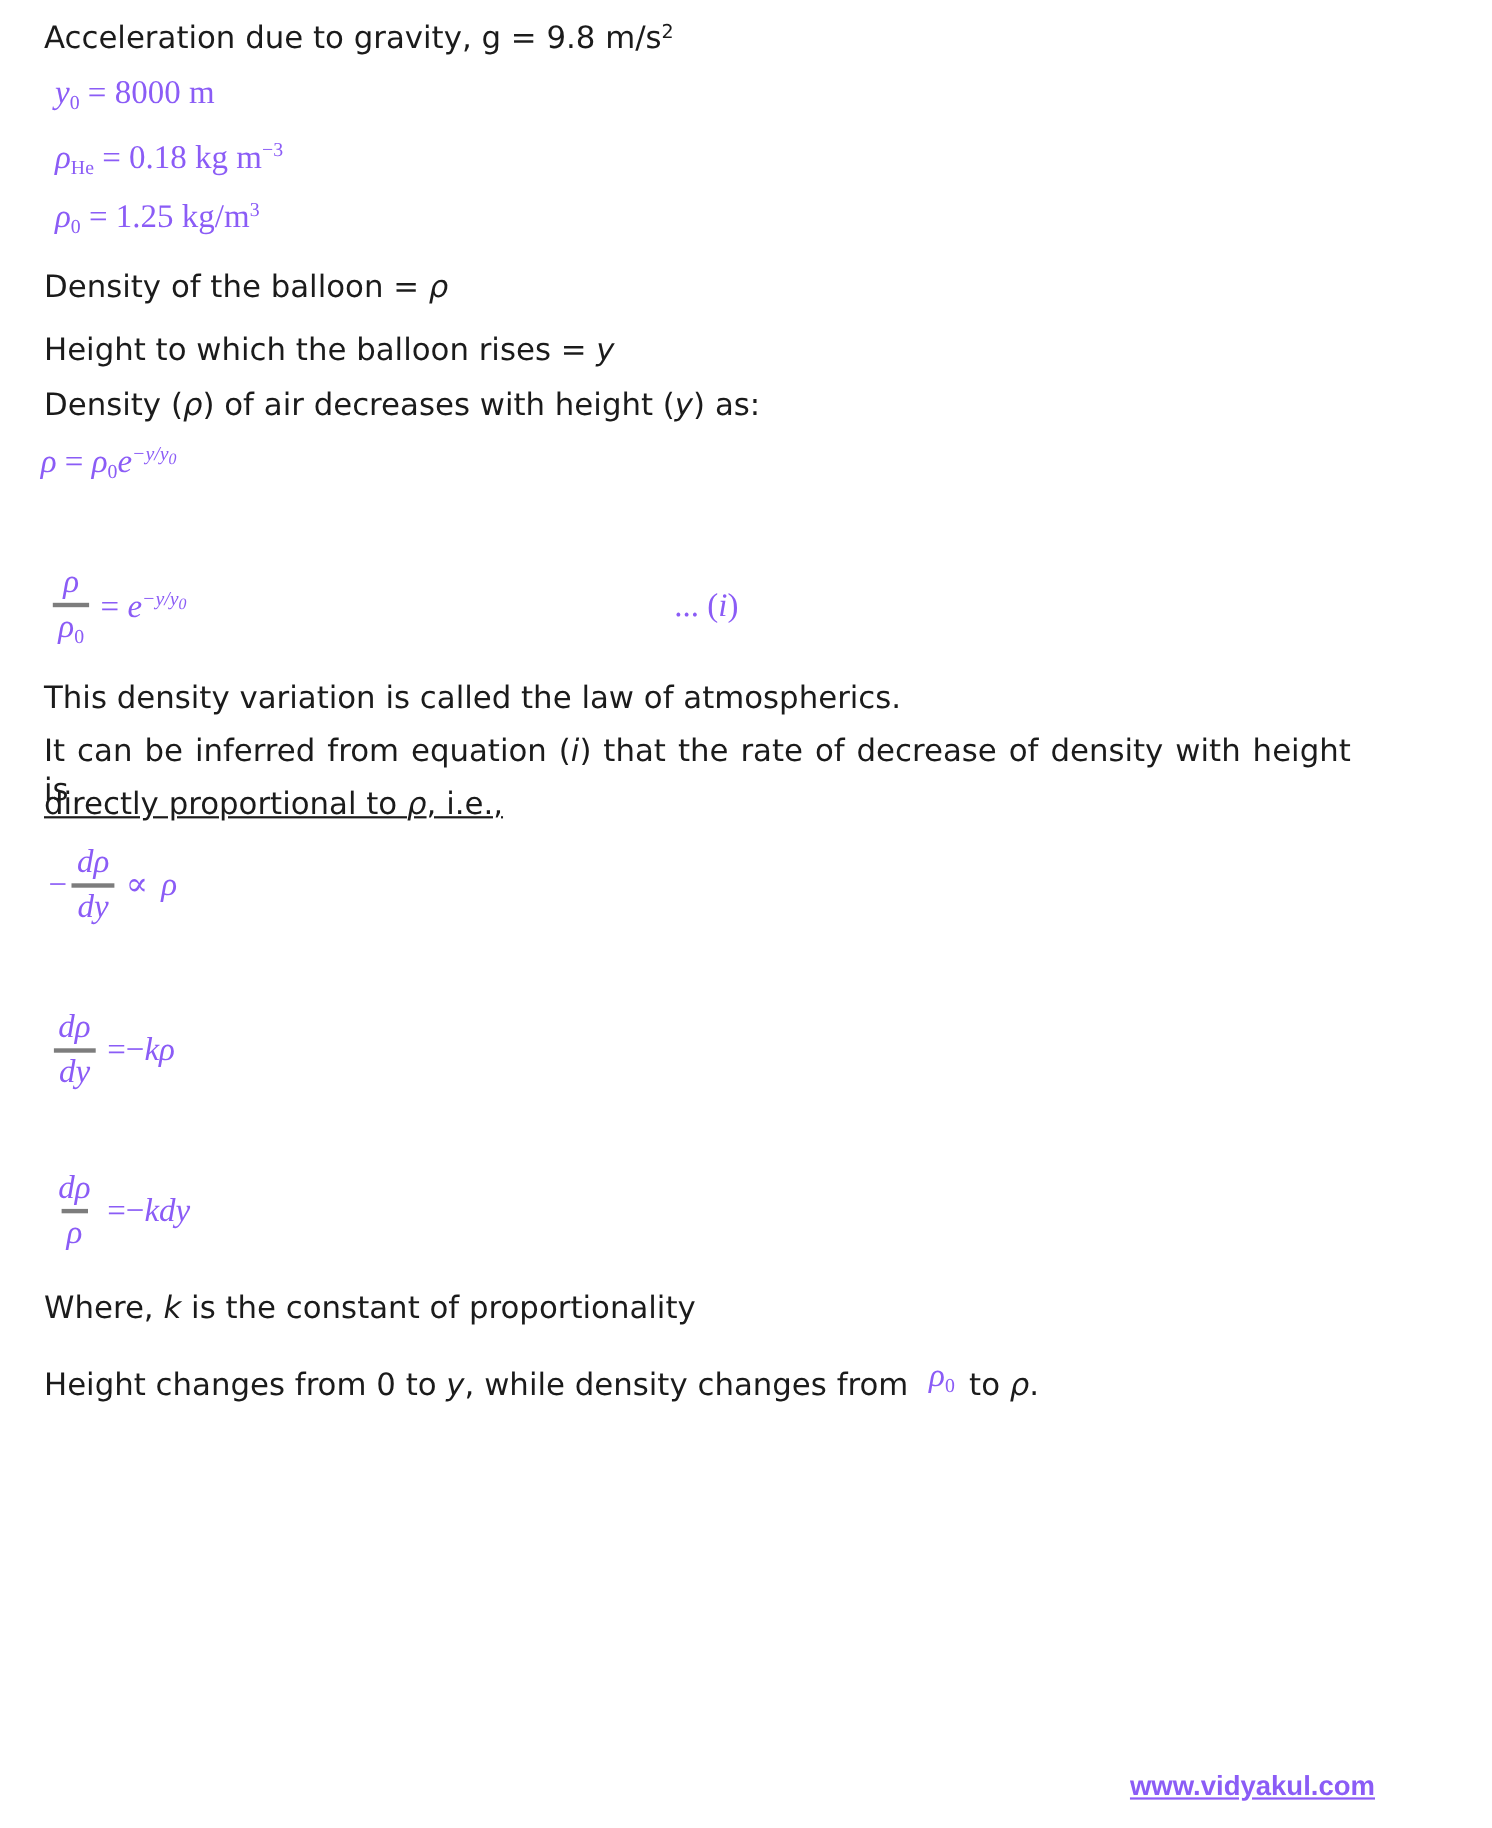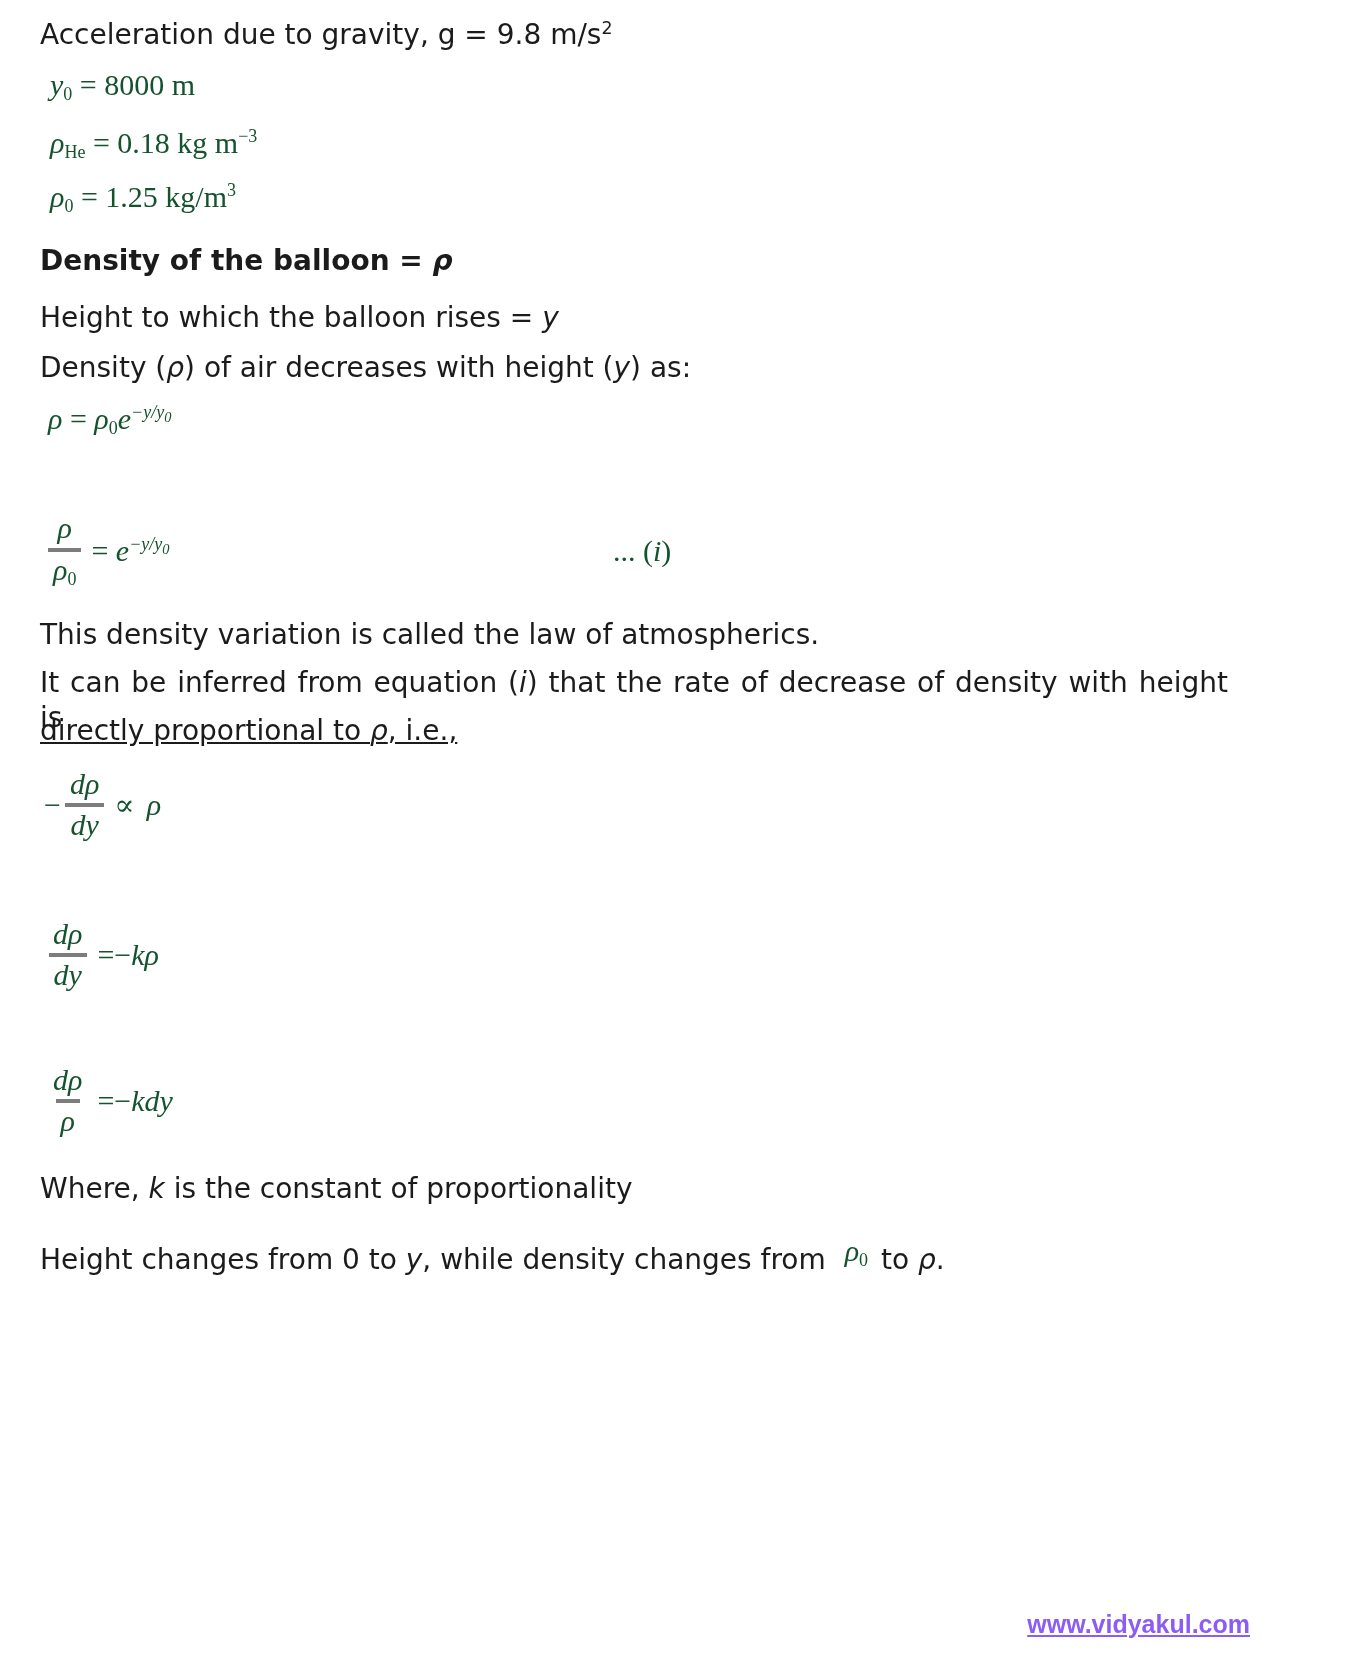--- a/index.html
+++ b/index.html
@@ -15,21 +15,21 @@
   .sans {
     font-family:"DejaVu Sans","Liberation Sans",sans-serif;
     font-size:28px;
     color:#1b1b1b;
     line-height:1.25;
     white-space:nowrap;
   }
   .math {
     font-family:"Liberation Serif","DejaVu Serif",serif;
     font-size:30px;
-    color:#14532d;
+    color:#8b5cf6;
     white-space:nowrap;
   }
   .it { font-style:italic; }
   .msub { font-size:0.6em; vertical-align:-0.3em; }
   .msup { font-size:0.6em; vertical-align:0.6em; }
   .msup .msub2 { font-size:0.8em; vertical-align:-0.25em; font-style:italic; }
   sup.sans-sup { font-size:0.62em; vertical-align:0.55em; }
 
   .eqrow { display:flex; align-items:center; }
   .frac {
@@ -73,33 +73,33 @@
   </div>
 
   <div class="abs math" style="left:50px; top:126px;">
     <span class="it">ρ</span><span class="msub">He</span><span> = 0.18 kg m</span><span class="msup">−3</span>
   </div>
 
   <div class="abs math" style="left:50px; top:180px;">
     <span class="it">ρ</span><span class="msub">0</span><span> = 1.25 kg/m</span><span class="msup">3</span>
   </div>
 
-  <div class="abs sans" style="left:40px; top:243px;font-weight:bold;">
+  <div class="abs sans" style="left:40px; top:243px;">
     <span>Density of the balloon = </span><span class="it">ρ</span>
   </div>
 
   <div class="abs sans" style="left:40px; top:300px;">
     <span>Height to which the balloon rises = </span><span class="it">y</span>
   </div>
 
   <div class="abs sans" style="left:40px; top:350px;">
     <span>Density (</span><span class="it">ρ</span><span>) of air decreases with height (</span><span class="it">y</span><span>) as:</span>
   </div>
 
-  <div class="abs math" style="left:48px; top:402px;">
+  <div class="abs math" style="left:37px; top:402px;">
     <span class="it">ρ</span><span> = </span><span class="it">ρ</span><span class="msub">0</span><span class="it">e</span><span class="msup"><span class="it">−y/y</span><span class="msub2">0</span></span>
   </div>
 
   <div class="abs math eqrow" style="left:48px; top:505px; width:1260px; height:92px;">
     <span class="frac">
       <span class="num it">ρ</span>
       <span class="den" style="border-top-color: rgb(125, 125, 125);"><span class="it">ρ</span><span class="msub">0</span></span>
     </span>
     <span><span>= </span><span class="it">e</span><span class="msup"><span class="it">−y/y</span><span class="msub2">0</span></span></span>
     <span class="eq-label"><span>... (</span><span class="it">i</span><span>)</span></span>

